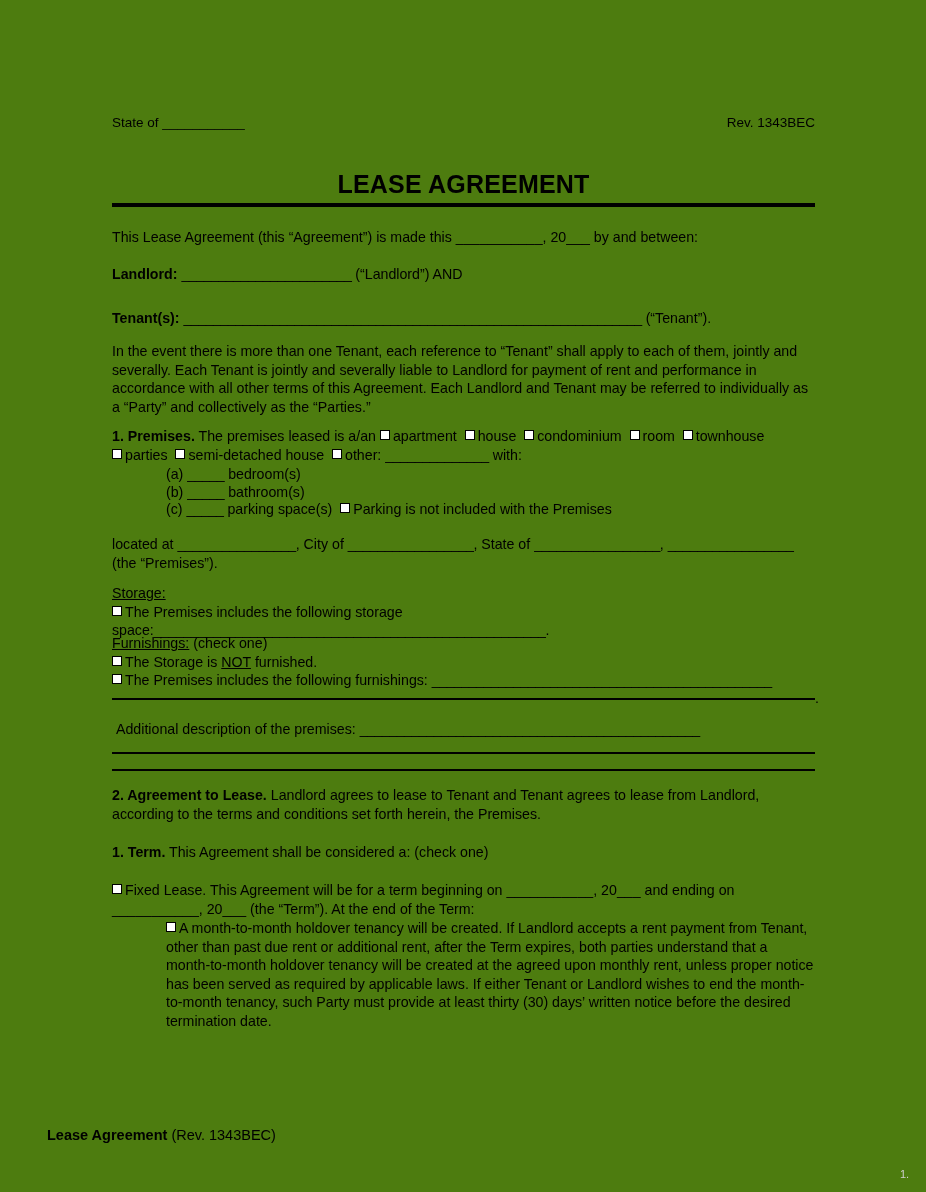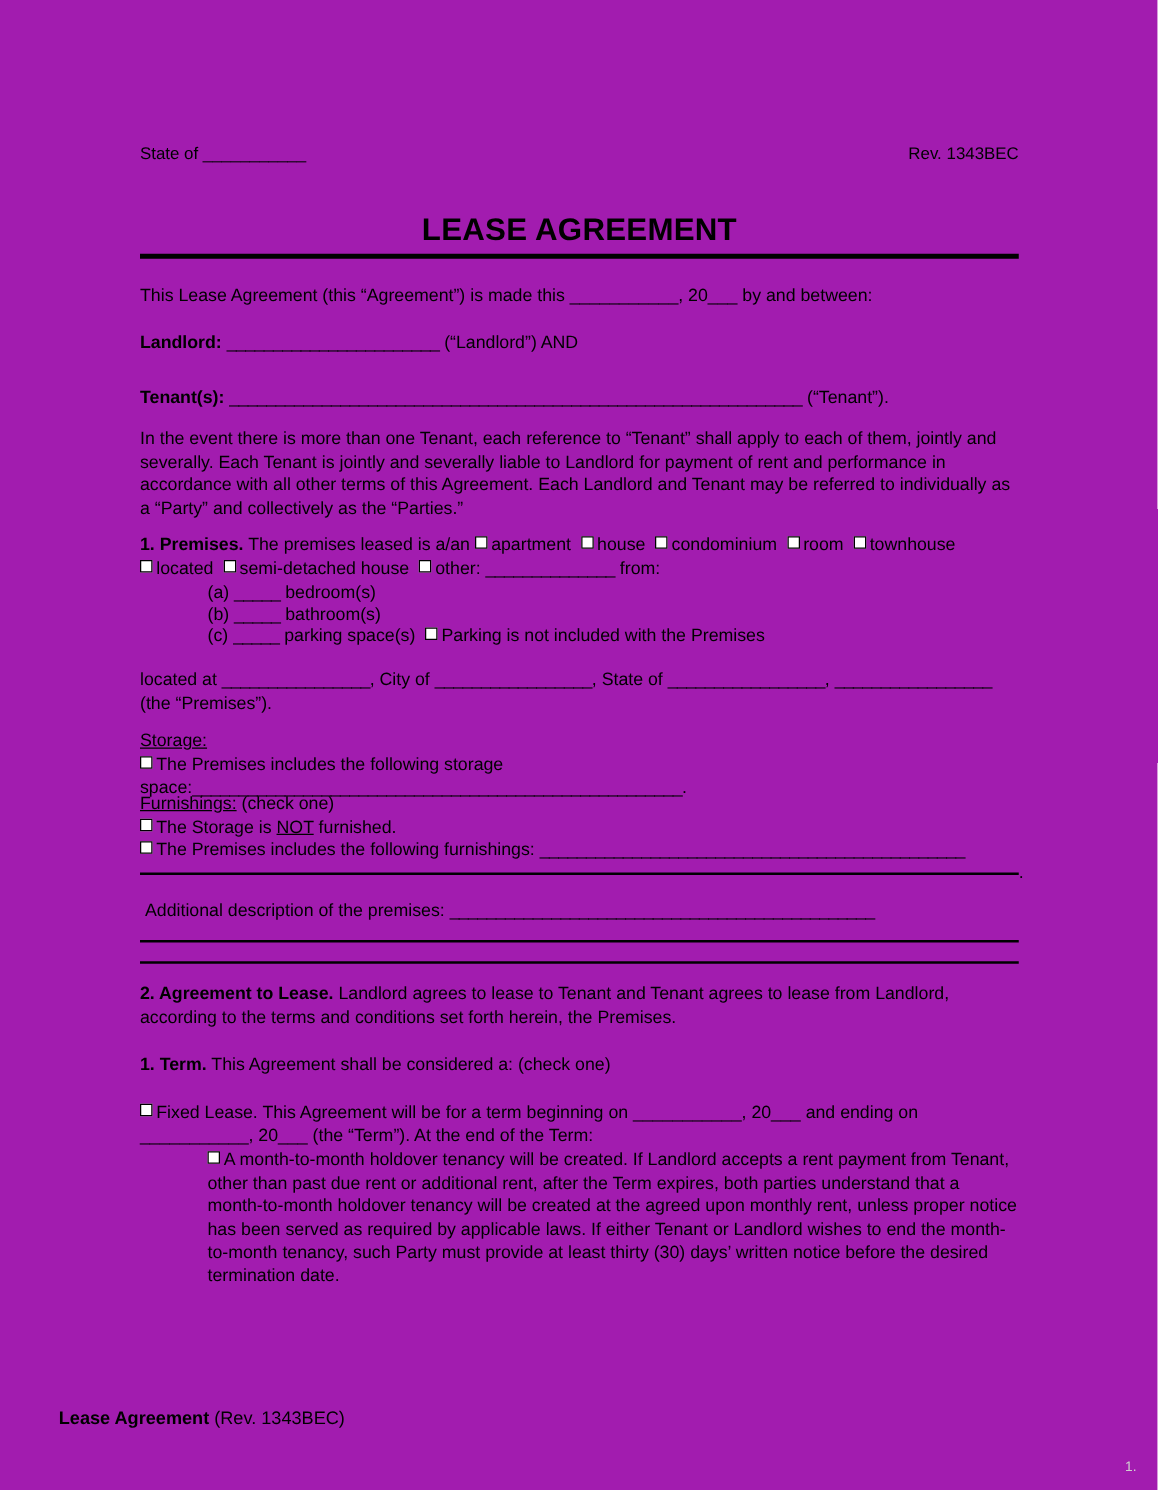--- a/index.html
+++ b/index.html
@@ -4,21 +4,21 @@
 <style>
   html, body {
     margin: 0;
     padding: 0;
     background: #ffffff;
   }
   .page {
     position: relative;
     width: 926px;
     height: 1192px;
-    background: #a21caf;
+    background: #4d7c0f;
     font-family: "Liberation Sans", sans-serif;
     color: #000000;
     overflow: hidden;
   }
 
   
   .header-row {
     position: absolute;
     left: 112px;
     top: 114px;
@@ -126,21 +126,21 @@
     <span class="b">Tenant(s):</span><span> </span><span class="fill">______________________________________________________________</span><span> </span><span>(“Tenant”).</span>
   </div>
 
   <div class="body-block" style="top:342px;">In the event there is more than one Tenant, each reference to “Tenant” shall apply to each of them, jointly and severally. Each Tenant is jointly and severally liable to Landlord for payment of rent and performance in accordance with all other terms of this Agreement. Each Landlord and Tenant may be referred to individually as a “Party” and collectively as the “Parties.”</div>
 
   <div class="body-block" style="top:427px;">
     <div>
       <span class="b">1. Premises.</span><span> </span><span>The premises leased is a/an</span><span> </span><span class="nowrap"><span class="cb"></span><span>apartment</span></span><span>&nbsp; </span><span class="nowrap"><span class="cb"></span><span>house</span></span><span>&nbsp; </span><span class="nowrap"><span class="cb"></span><span>condominium</span></span><span>&nbsp; </span><span class="nowrap"><span class="cb"></span><span>room</span></span><span>&nbsp; </span><span class="nowrap"><span class="cb"></span><span>townhouse</span></span>
     </div>
     <div>
-      <span class="nowrap"><span class="cb"></span><span>located</span></span><span>&nbsp; </span><span class="nowrap"><span class="cb"></span><span>semi-detached house</span></span><span>&nbsp; </span><span class="nowrap"><span class="cb"></span><span>other:</span></span><span> </span><span class="fill">______________</span><span> </span><span>from:</span>
+      <span class="nowrap"><span class="cb"></span><span>parties</span></span><span>&nbsp; </span><span class="nowrap"><span class="cb"></span><span>semi-detached house</span></span><span>&nbsp; </span><span class="nowrap"><span class="cb"></span><span>other:</span></span><span> </span><span class="fill">______________</span><span> </span><span>with:</span>
     </div>
   </div>
 
   <div class="body-block" style="top:466px; line-height:17.5px;">
     <div class="indent-1">
       <span>(a)</span><span> </span><span class="fill">_____</span><span> </span><span>bedroom(s)</span>
     </div>
     <div class="indent-1">
       <span>(b)</span><span> </span><span class="fill">_____</span><span> </span><span>bathroom(s)</span>
     </div>

